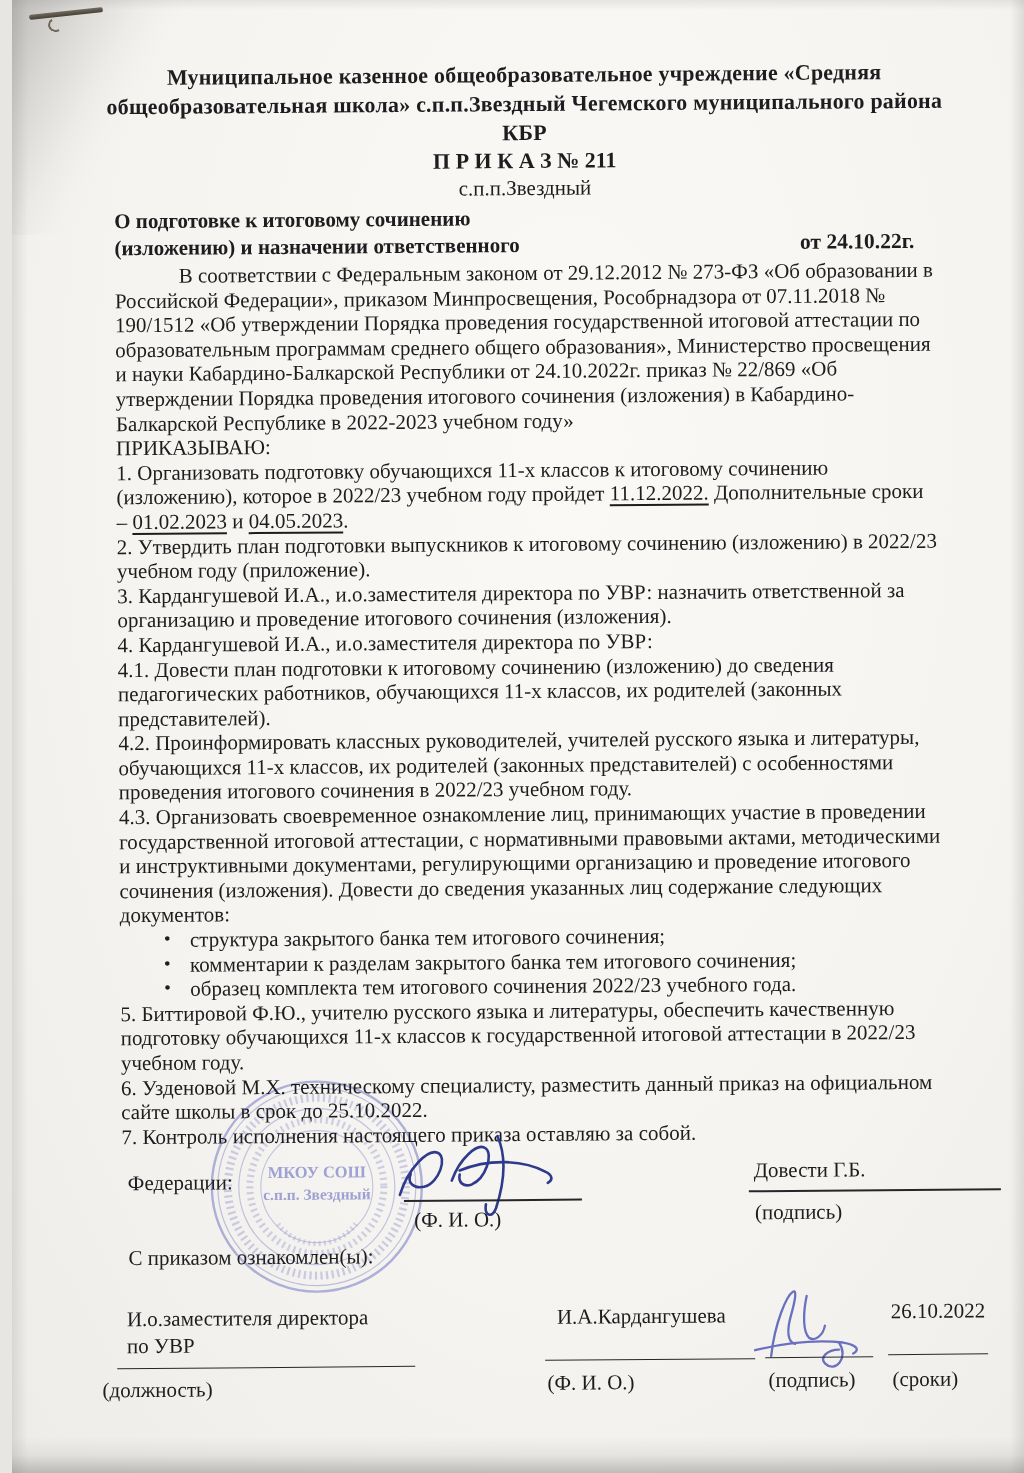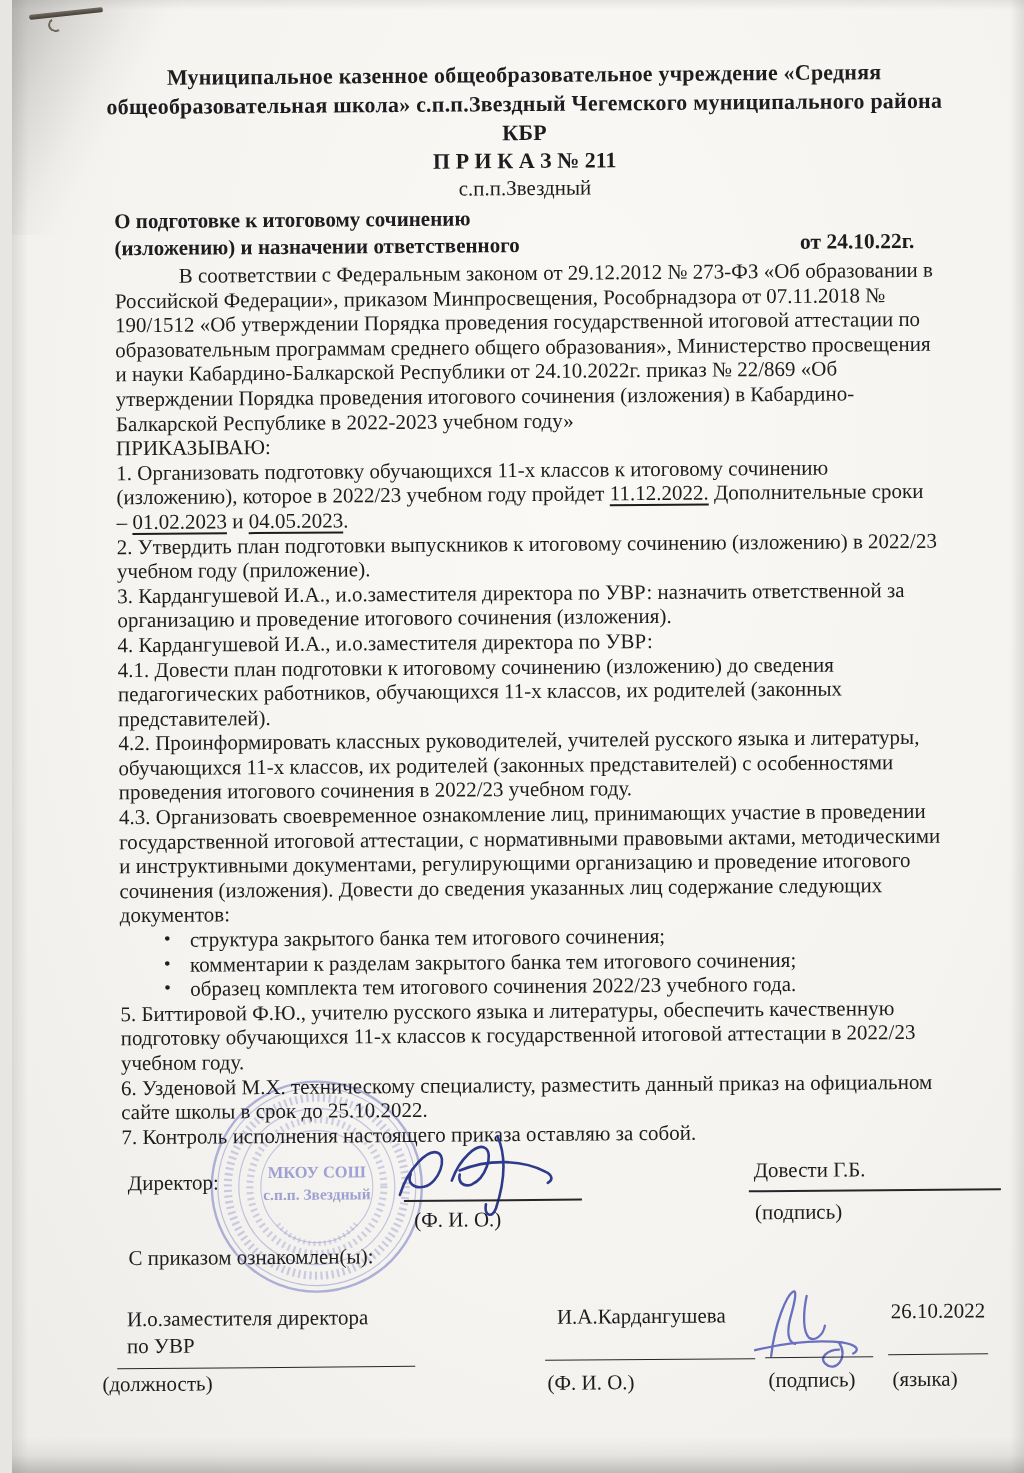--- a/index.html
+++ b/index.html
@@ -123,21 +123,21 @@
         <circle cx="109" cy="109" r="78" stroke-width="1.2" opacity="0.5"></circle>
         <circle cx="109" cy="109" r="67" stroke-width="7" opacity="0.38" stroke-dasharray="2.2 3.6"></circle>
         <circle cx="109" cy="109" r="56" stroke-width="1.1" opacity="0.5"></circle>
         <path d="M70,146 A48,48 0 0 0 148,146" stroke-width="5" opacity="0.35" stroke-dasharray="2 3.2"></path>
       </g>
       <text x="109" y="100" text-anchor="middle" font-size="16.5" font-weight="bold" fill="#7b81c7" opacity="0.85">МКОУ СОШ</text>
       <text x="109" y="122" text-anchor="middle" font-size="15.5" font-weight="bold" fill="#7b81c7" opacity="0.85">с.п.п. Звездный</text>
     </svg>
 
     <div class="sig-area">
-      <div class="abs" style="left:112px;top:8px;">Директор:</div>
+      <div class="abs" style="left:112px;top:8px;">Федерации:</div>
 
       <svg class="sig" style="left:376px;top:-32px;width:182px;height:92px;" viewBox="0 0 182 92">
         <g fill="none" stroke="#2e3a8c" stroke-width="2.6" stroke-linecap="round">
           <path d="M8,66 C16,40 36,20 46,24 C56,28 48,54 32,58 C22,60 15,54 19,45"></path>
           <path d="M60,52 C68,30 86,14 94,20 C102,26 94,50 80,56 C72,59 66,54 68,46"></path>
           <path d="M106,8 C114,26 114,50 104,80 C100,90 92,88 94,76"></path>
           <path d="M68,42 C98,30 132,32 154,44 C160,47 162,52 156,55"></path>
         </g>
       </svg>
       <div class="line" style="left:388px;top:39px;width:178px;"></div>
@@ -147,36 +147,36 @@
       <div class="line" style="left:733px;top:32px;width:252px;"></div>
       <div class="abs" style="left:739px;top:42px;">(подпись)</div>
 
       <div class="abs" style="left:112px;top:83px;">С приказом ознакомлен(ы):</div>
 
       <div class="abs" style="left:110px;top:143px;line-height:27px;">
         <div>И.о.заместителя директора</div>
         <div>по УВР</div>
       </div>
       <div class="line thin" style="left:100px;top:205px;width:298px;"></div>
-      <div class="abs" style="left:85px;top:209px;">(должность)</div>
+      <div class="abs" style="left:85px;top:215px;">(должность)</div>
 
       <div class="abs" style="left:540px;top:145px;">И.А.Кардангушева</div>
       <div class="line thin" style="left:528px;top:200px;width:210px;"></div>
       <div class="abs" style="left:530px;top:211px;">(Ф. И. О.)</div>
 
       <svg class="sig" style="left:726px;top:122px;width:134px;height:100px;" viewBox="0 0 134 100">
         <g fill="none" stroke="#6a6fc0" stroke-width="2.3" stroke-linecap="round">
           <path d="M28,76 C32,42 44,16 50,12 C55,9 52,22 48,36 C44,50 44,62 52,64"></path>
           <path d="M64,16 C60,34 60,52 66,58 C72,62 80,56 82,46"></path>
           <path d="M12,70 C42,63 74,60 100,63 C112,65 118,70 110,74"></path>
           <path d="M96,63 C106,78 92,94 82,84 C76,78 84,70 96,70"></path>
         </g>
       </svg>
       <div class="line thin" style="left:748px;top:199px;width:108px;"></div>
       <div class="abs" style="left:751px;top:210px;">(подпись)</div>
 
       <div class="abs" style="left:874px;top:142px;">26.10.2022</div>
       <div class="line thin" style="left:871px;top:197px;width:100px;"></div>
-      <div class="abs" style="left:875px;top:210px;">(языка)</div>
+      <div class="abs" style="left:875px;top:210px;">(сроки)</div>
     </div>
 
   </div>
 </div>
 
 </body></html>

